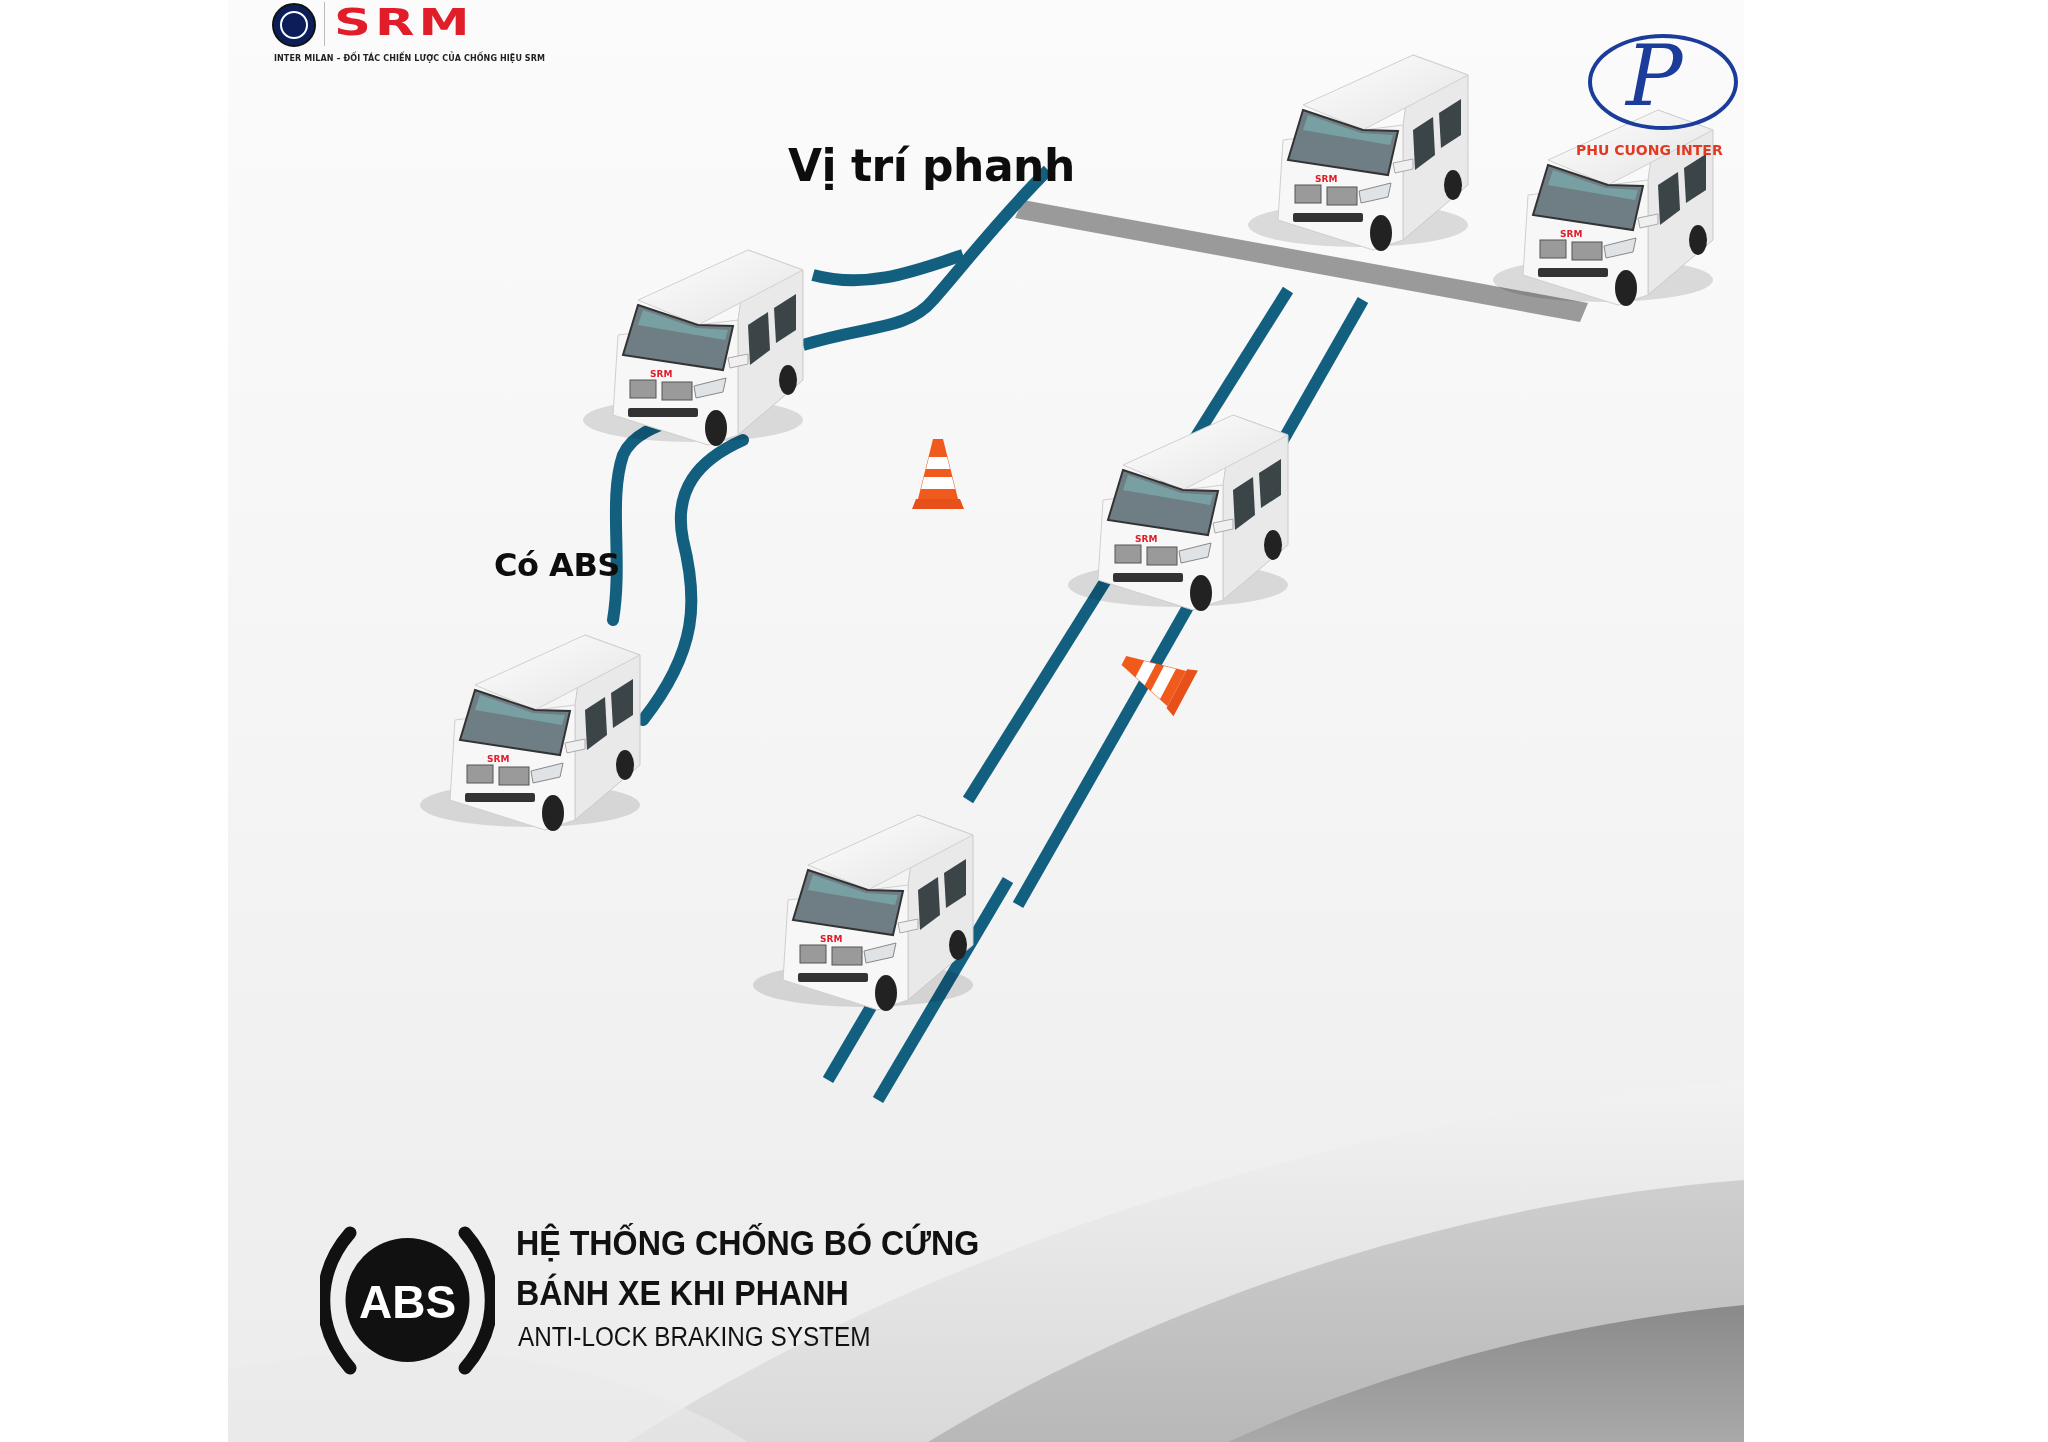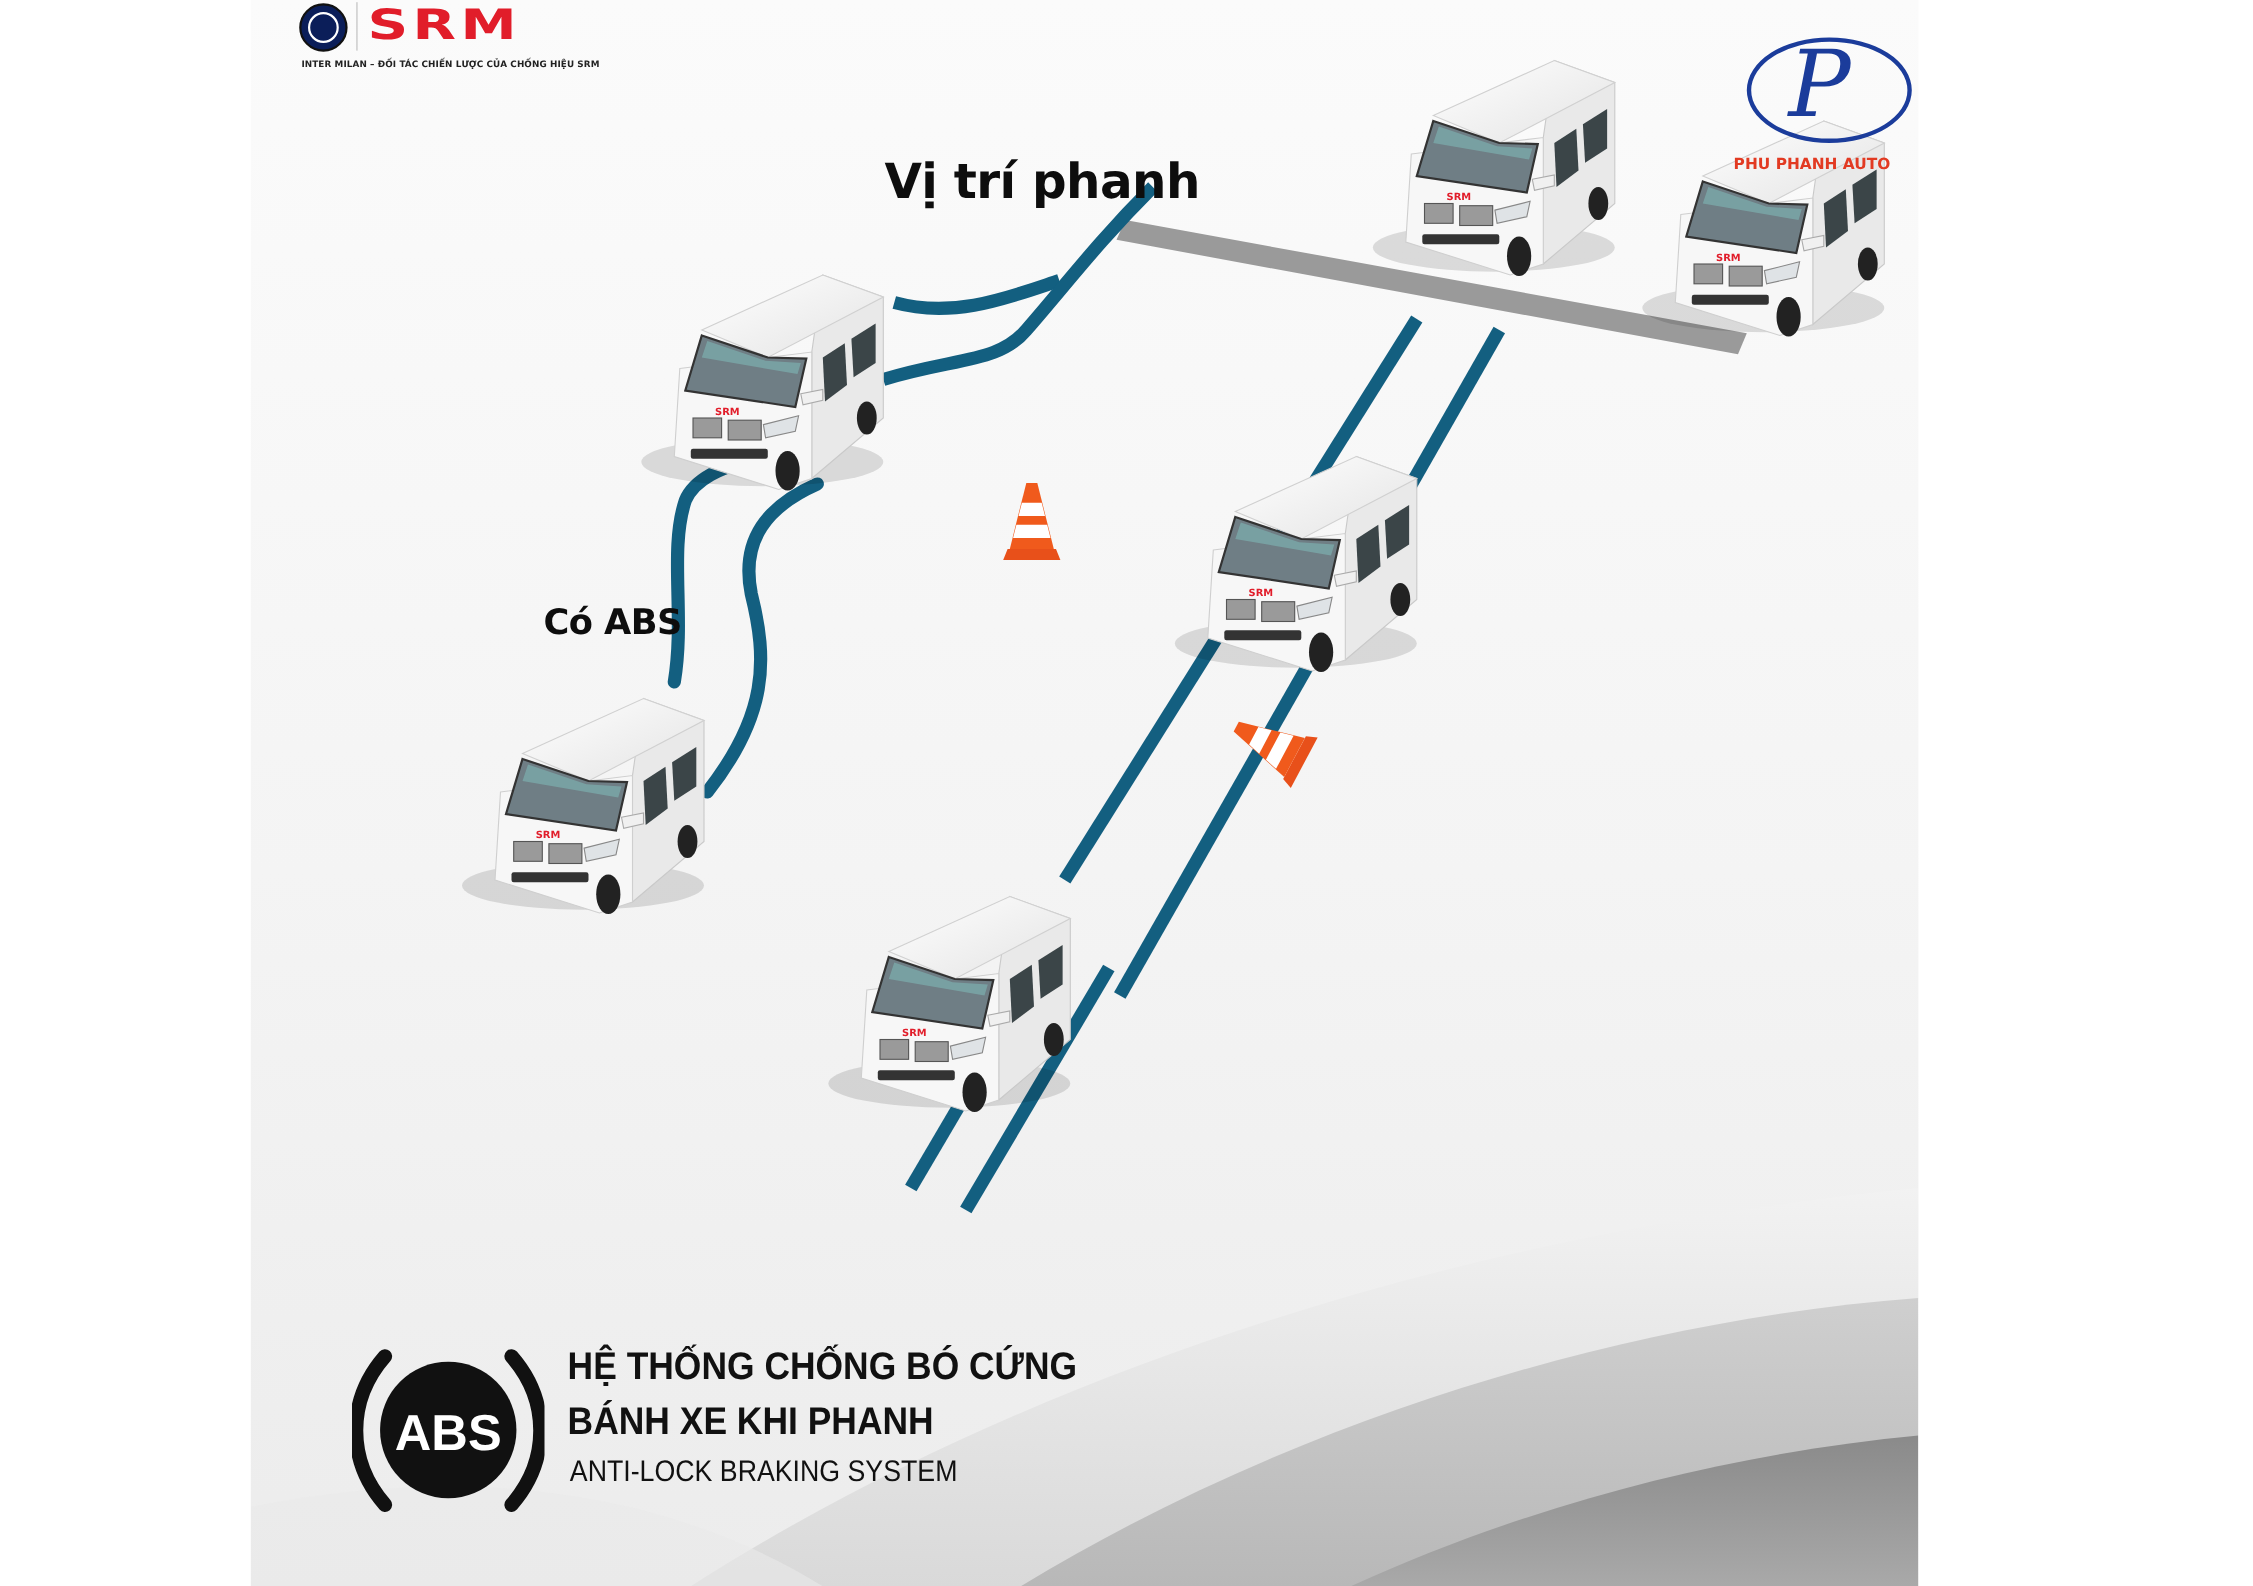--- a/index.html
+++ b/index.html
@@ -11,21 +11,21 @@
   .panel {
     position: absolute; left: 228px; top: 0; width: 1516px; height: 1442px;
     background: linear-gradient(180deg, #fbfbfb 0%, #f4f4f4 55%, #ececec 100%);
     overflow: hidden;
   }
   .scene { position: absolute; left: 0; top: 0; width: 1516px; height: 1442px; }
   .label {
     position: absolute; color: #0d0d0d; font-weight: bold; white-space: nowrap;
     font-family: "DejaVu Sans", sans-serif; letter-spacing: -0.5px;
   }
-  .lbl-brake { left: 576px; top: 140px; font-size: 44px; }
+  .lbl-brake { left: 560px; top: 140px; font-size: 44px; }
   .lbl-with { left: 266px; top: 546px; font-size: 32px; }
   .lbl-without { left: 855px; top: 893px; font-size: 44px; }
 
   .top-logo { position: absolute; left: 44px; top: 0px; }
   .inter-badge {
     position: absolute; left: 0; top: 3px; width: 40px; height: 40px; border-radius: 50%;
     background: #0b1e59; border: 2px solid #111;
   }
   .inter-badge .inner { position:absolute; left:6px; top:6px; width:24px; height:24px; border-radius:50%; border:2px solid #fff; }
   .logo-divider { position:absolute; left: 52px; top: 2px; width: 1px; height: 44px; background: #bbb; }
@@ -160,21 +160,21 @@
         <div class="inner"></div>
       </div>
     <div class="logo-divider"></div>
     <div class="srm-word">SRM</div>
     <div class="srm-tag">INTER MILAN – ĐỐI TÁC CHIẾN LƯỢC CỦA CHỐNG HIỆU SRM</div>
   </div>
 
   <div class="pc-logo">
     <div class="pc-oval"></div>
     <div class="pc-letter">P</div>
-    <div class="pc-name">PHU PHANH AUTO</div>
+    <div class="pc-name">PHU CUONG INTER</div>
   </div>
 
   <div class="abs-block">
     <svg class="abs-icon" viewBox="0 0 175 165" xmlns="http://www.w3.org/2000/svg">
       <path d="M30 15 C-5 55 -5 110 30 150" fill="none" stroke="#111" stroke-width="13" stroke-linecap="round"></path>
       <path d="M145 15 C180 55 180 110 145 150" fill="none" stroke="#111" stroke-width="13" stroke-linecap="round"></path>
       <circle cx="87.5" cy="82" r="62" fill="#111"></circle>
       <text id="abs-icon-text" x="87.5" y="100" text-anchor="middle" font-size="46" font-weight="bold" fill="#ffffff" font-family="Liberation Sans, sans-serif">ABS</text>
     </svg>
     <div class="abs-title">

